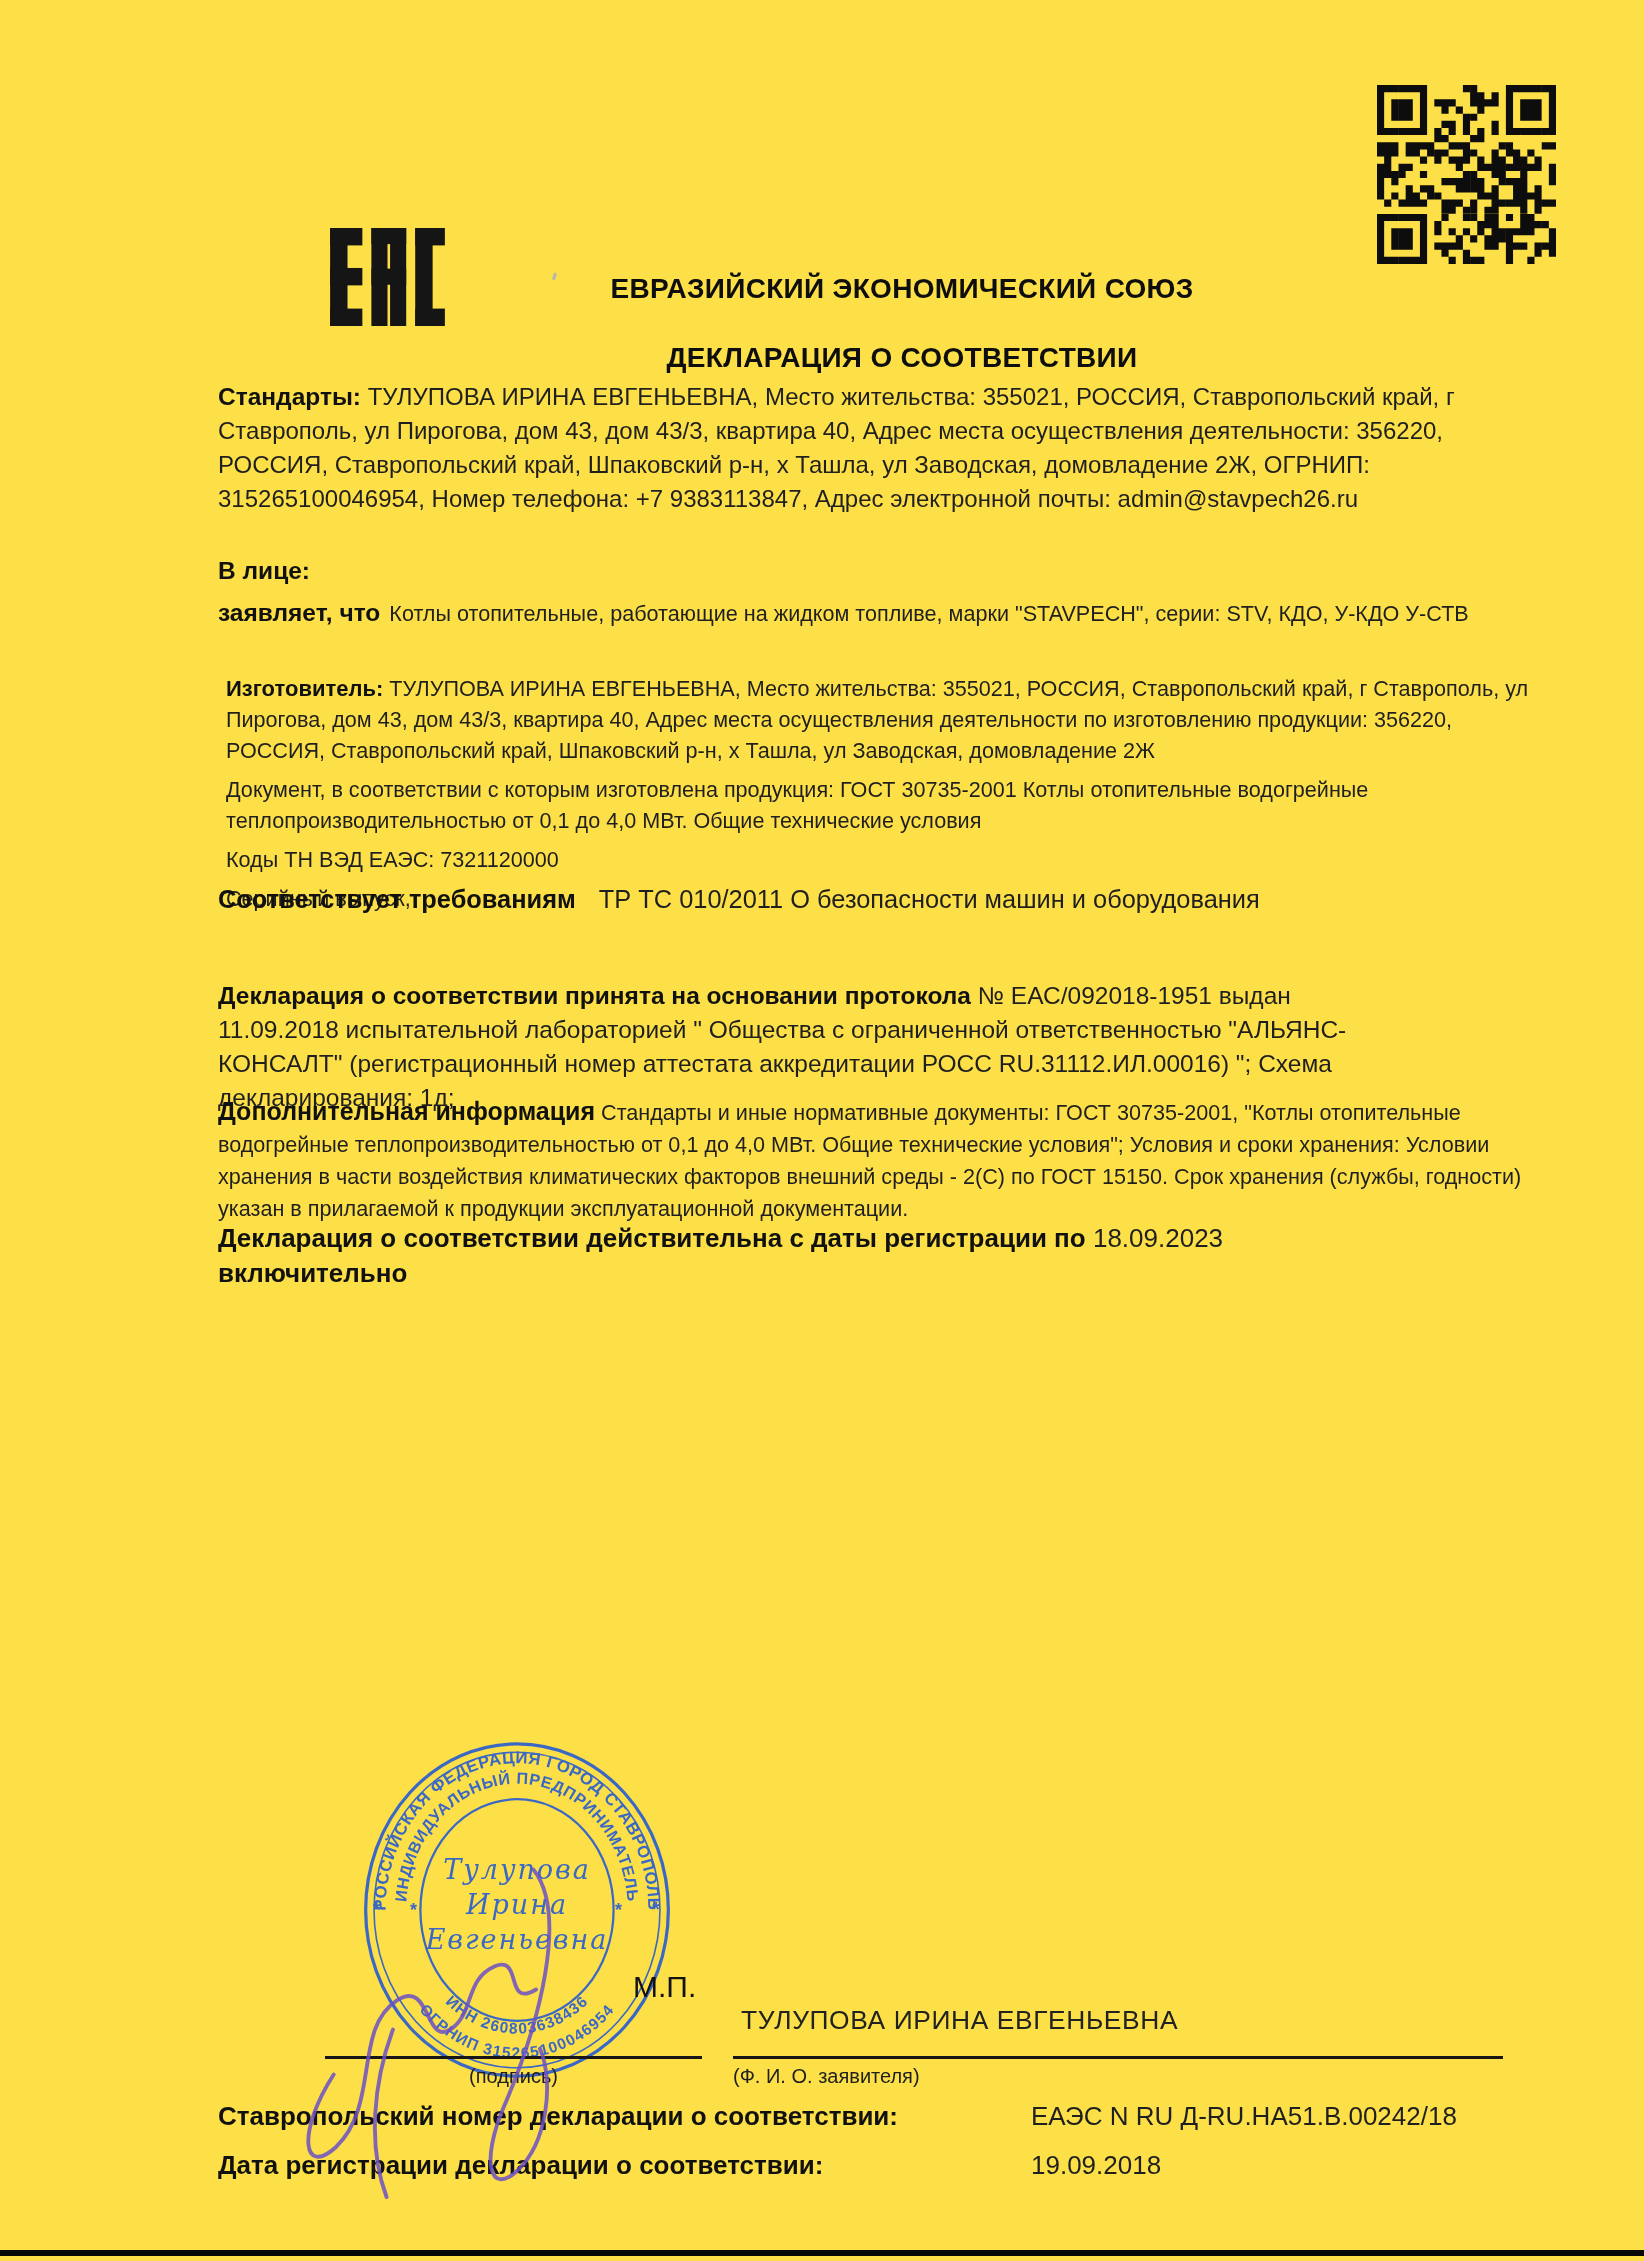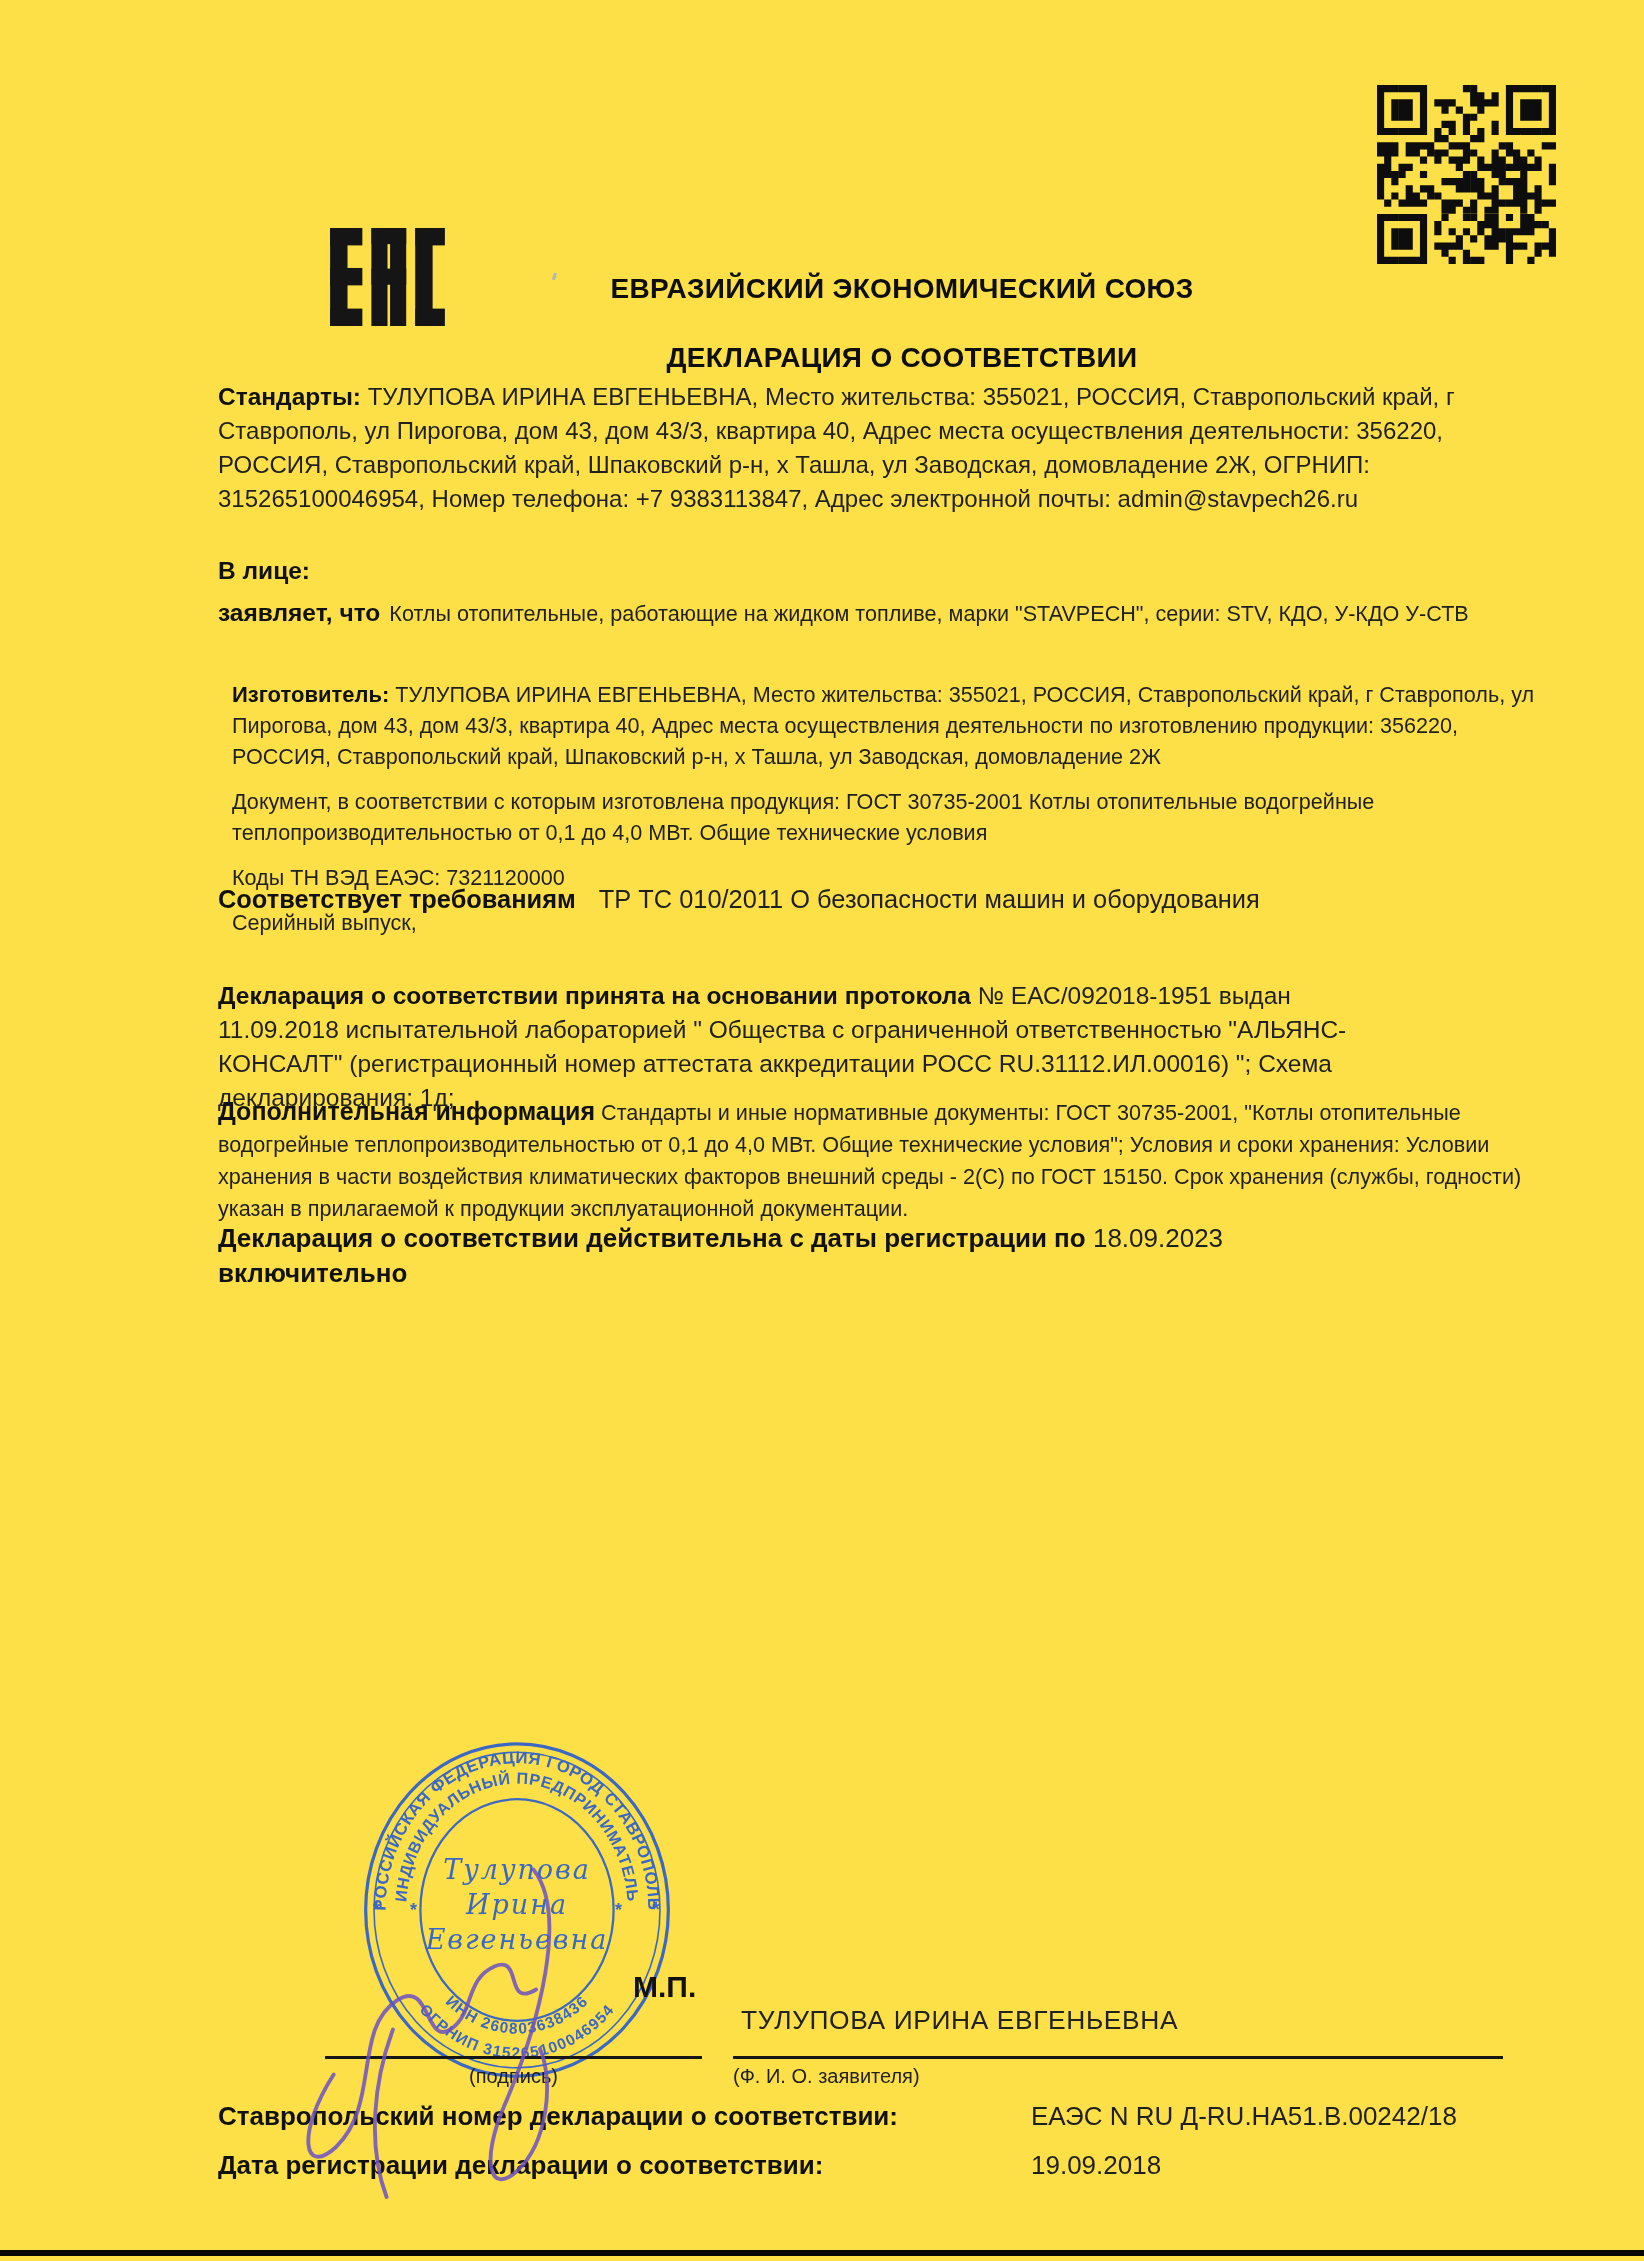--- a/index.html
+++ b/index.html
@@ -19,33 +19,33 @@
   .titles{left:451px;top:273px;width:902px;text-align:center;}
   .title1{font-size:28px;font-weight:bold;color:#0e0e0e;letter-spacing:0.3px;}
   .title2{font-size:28px;font-weight:bold;color:#0e0e0e;letter-spacing:0.3px;margin-top:37px;}
   
   .applicant{left:218px;top:380px;width:1325px;font-size:24px;line-height:34px;}
   .applicant .b{font-size:24.5px;}
   .in-person{left:218px;top:557px;font-size:24.5px;}
   .declares{left:218px;top:597px;width:1334px;font-size:21.6px;line-height:32px;}
   .declares .b{font-size:24.5px;margin-right:9px;}
   .manu-block{left:218px;top:665px;width:1336px;font-size:21.6px;line-height:31px;}
-  .manu-block p{margin:14px;}
+  .manu-block p{margin:8px;}
   .manu-block .b{font-size:22px;}
   .complies{left:218px;top:885px;font-size:25.4px;}
   .complies .b{margin-right:23px;}
   .basis{left:218px;top:979px;width:1166px;font-size:24.5px;line-height:34px;}
   .additional{left:218px;top:1095px;width:1327px;font-size:21.6px;line-height:32px;}
   .additional .b{font-size:25px;}
   .validity{left:218px;top:1221px;width:1353px;font-size:26px;line-height:35px;font-weight:bold;color:#111;}
   .validity .reg{font-weight:normal;color:#1f1f1f;}
   
   .stamp{left:356px;top:1736px;}
   .autograph{left:277px;top:1836px;z-index:3;}
-  .mp{left:633px;top:1970px;font-size:30px;font-weight:bold;color:#111;}
+  .mp{left:633px;top:1970px;font-size:30px;font-weight:normal;color:#111;}
   .sig-line{left:325px;top:2056px;width:377px;height:2.6px;background:#161616;}
   .sig-caption{left:325px;top:2065px;width:377px;text-align:center;font-size:20px;}
   .fio-name{left:741px;top:2005px;font-size:26.4px;letter-spacing:0.6px;color:#222;}
   .fio-line{left:733px;top:2056px;width:770px;height:2.6px;background:#161616;}
   .fio-caption{left:733px;top:2065px;width:770px;text-align:left;font-size:20px;}
   
   .reg-label-1{left:218px;top:2101px;font-size:26px;font-weight:bold;color:#111;}
   .reg-value-1{left:1031px;top:2101px;font-size:26px;}
   .reg-label-2{left:218px;top:2150px;font-size:26px;font-weight:bold;color:#111;}
   .reg-value-2{left:1031px;top:2150px;font-size:26px;}

